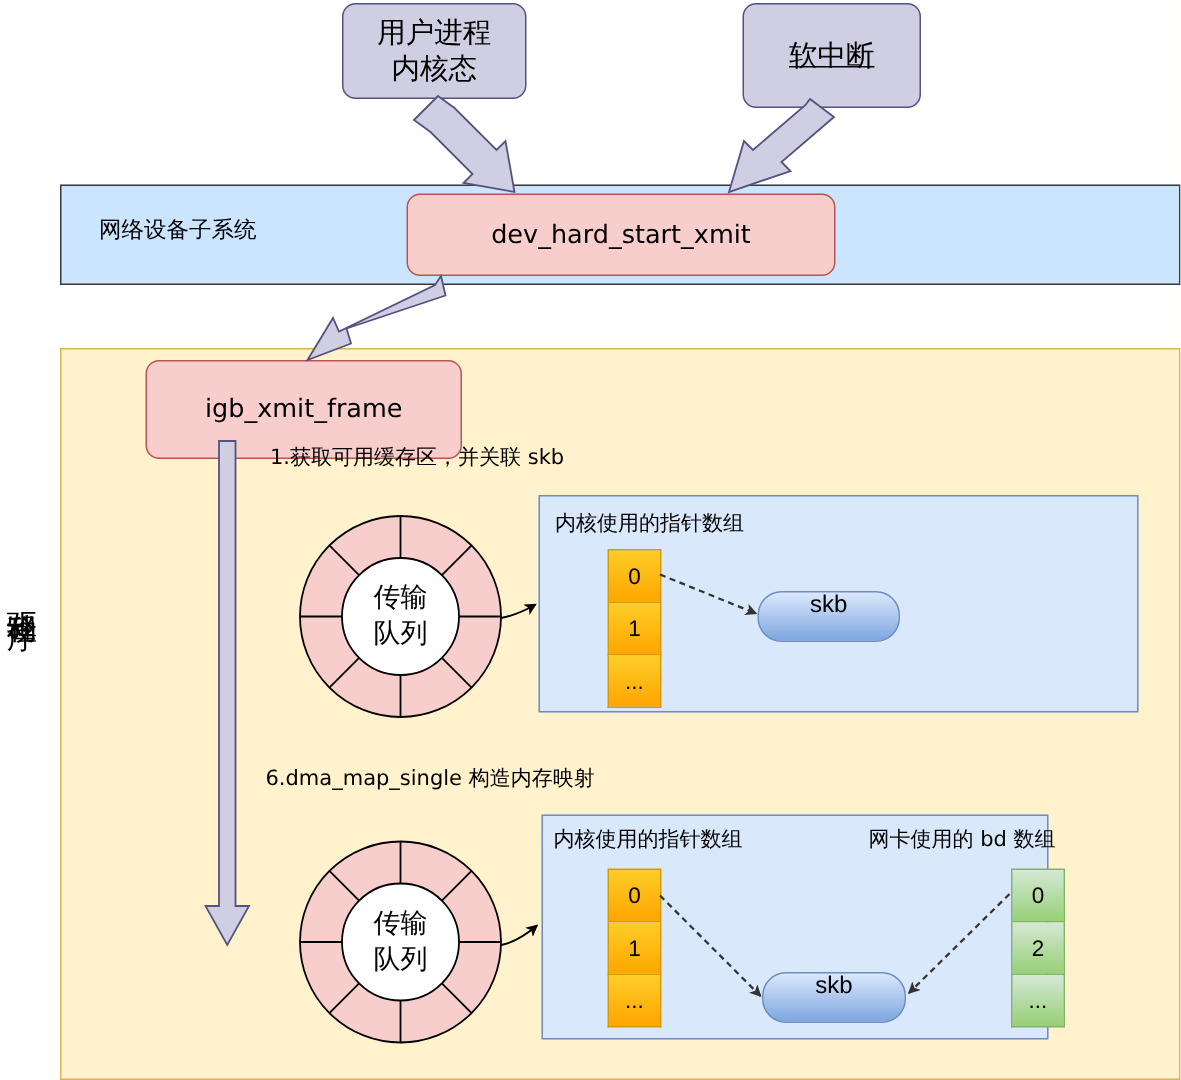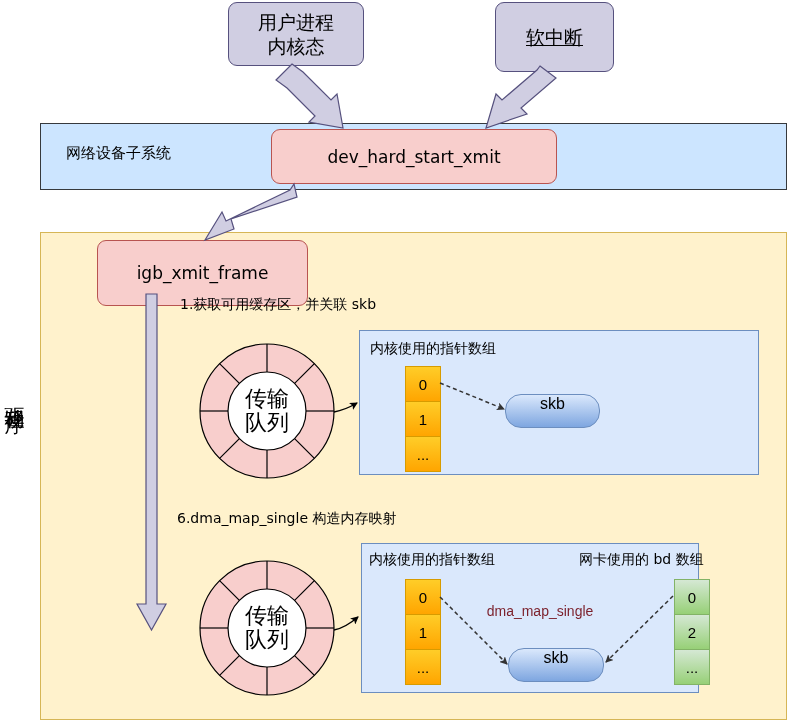--- a/index.html
+++ b/index.html
@@ -21,26 +21,26 @@
     .orange-col .cell { background: linear-gradient(#ffcd28, #ffa500); border: 1px solid #d79b00; }
     .green-col .cell { background: linear-gradient(#d5e8d4, #97d077); border: 1px solid #82b366; }
     .col .cell + .cell { border-top: none; }
     .skb { background: linear-gradient(#dae8fc, #7ea6e0); border: 1px solid #6c8ebf; border-radius: 16px;
            display: flex; align-items: flex-start; justify-content: center;
            font-family: "Liberation Sans", sans-serif; font-size: 16px; }
     .dma-label { font-family: "Liberation Sans", sans-serif; font-size: 14px; color: #7b1f2a;
                  text-align: center; line-height: 20px; }
     svg.overlay { position: absolute; left: 0; top: 0; pointer-events: none; }
     .vert { writing-mode: vertical-rl; text-orientation: upright; font-size: 20px; letter-spacing: 2px; }
-    .ring-text { font-size: 22px; line-height: 24px; text-align: center; }
+    .ring-text { font-size: 18px; line-height: 24px; text-align: center; }
   </style>
 </head>
 <body>
 
-<div class="abs purple-box" style="left:228px; top:2px; width:136px; height:64px; flex-direction:column;">
+<div class="abs purple-box" style="left:228px; top:2px; width:123px; height:64px; flex-direction:column;">
   <span>用户进程</span>
   <span>内核态</span>
 </div>
 <div class="abs purple-box" style="left:495px; top:2px; width:119px; height:70px;text-decoration:underline;">
   <span>软中断</span>
 </div>
 
 <div class="abs band-blue" style="left:40px; top:123px; width:747px; height:67px;"></div>
 <div class="abs label" style="left:66px; top:144px; font-size:15px;">网络设备子系统</div>
 <div class="abs pink-box" style="left:271px; top:129px; width:286px; height:55px;">
@@ -74,21 +74,20 @@
   <div class="cell">0</div>
   <div class="cell">1</div>
   <div class="cell">...</div>
 </div>
 <div class="abs col green-col" style="left:674px; top:579px;">
   <div class="cell">0</div>
   <div class="cell">2</div>
   <div class="cell">...</div>
 </div>
 <div class="abs dma-label" style="left:470px; top:601px; width:140px;">
-  <div>dma_map_single</div>
 </div>
 <div class="abs skb" style="left:508px; top:648px; width:96px; height:34px;">
   <span>skb</span>
 </div>
 
 <svg class="overlay" width="787" height="720" viewBox="0 0 787 720">
   <defs>
     <marker id="ah" markerWidth="8" markerHeight="8" refX="7" refY="4" orient="auto" markerUnits="userSpaceOnUse">
       <path d="M0,0 L8,4 L0,8 L2,4 Z" fill="#000"></path>
     </marker>

